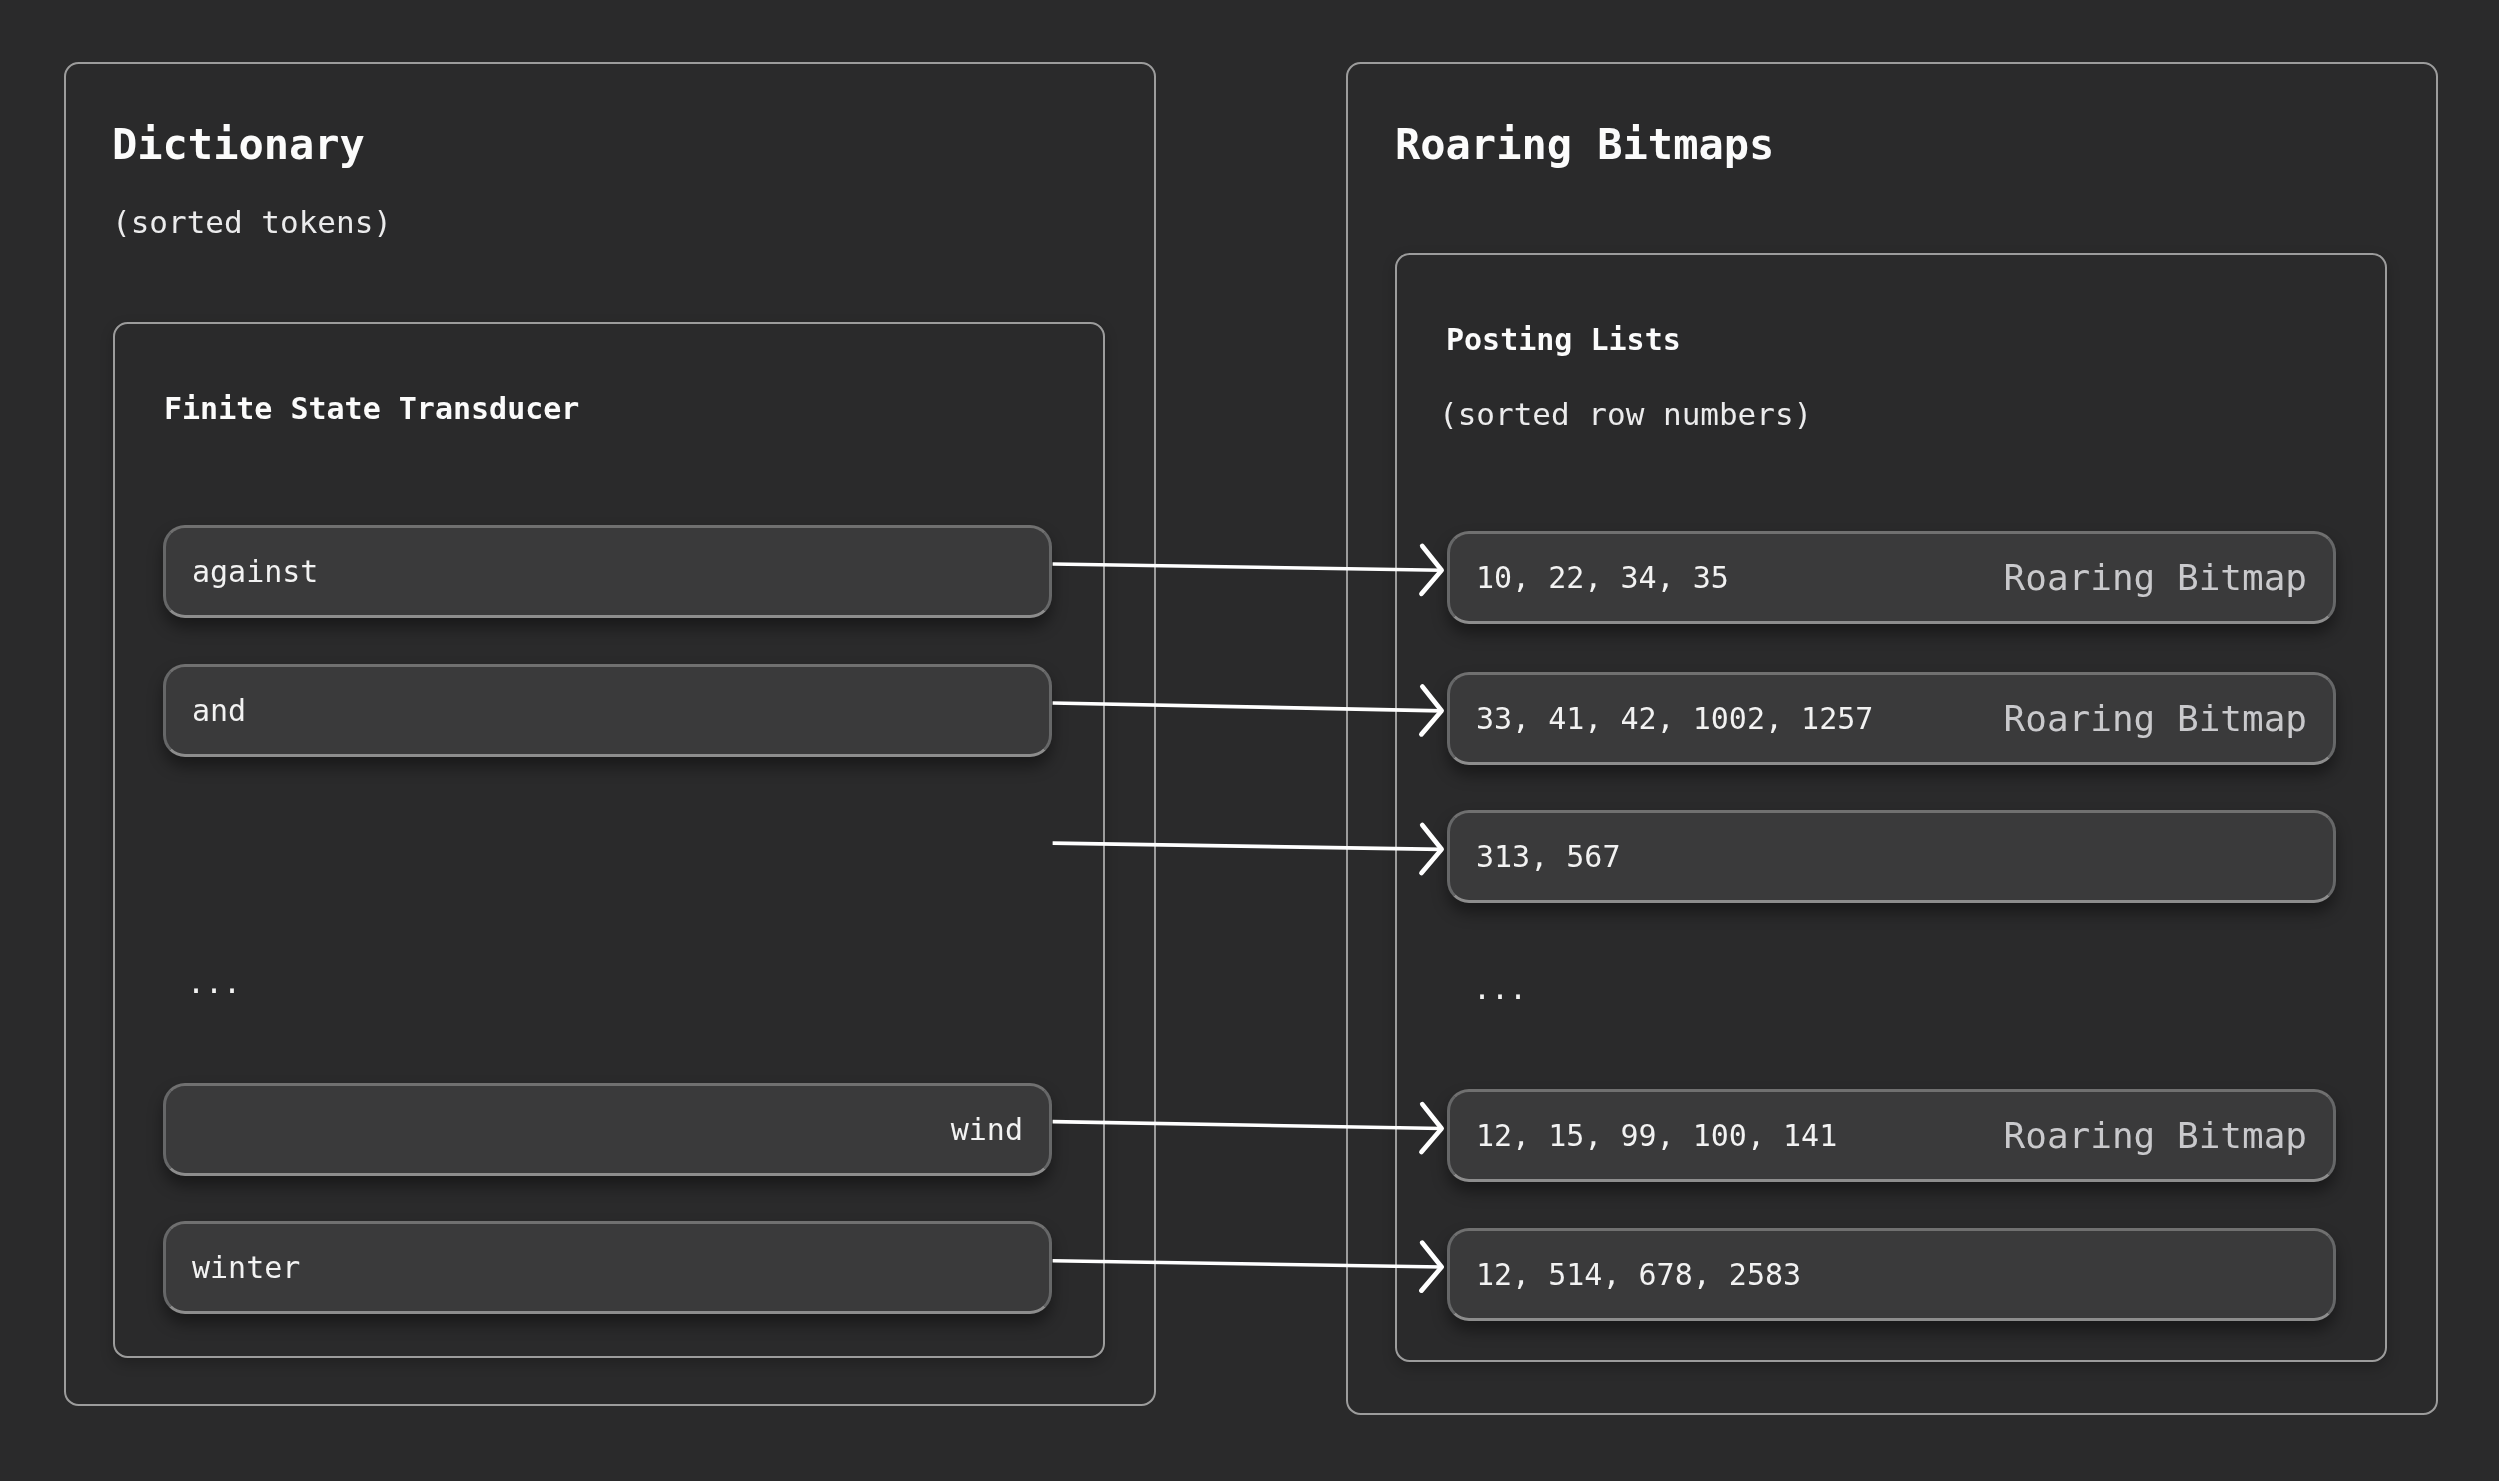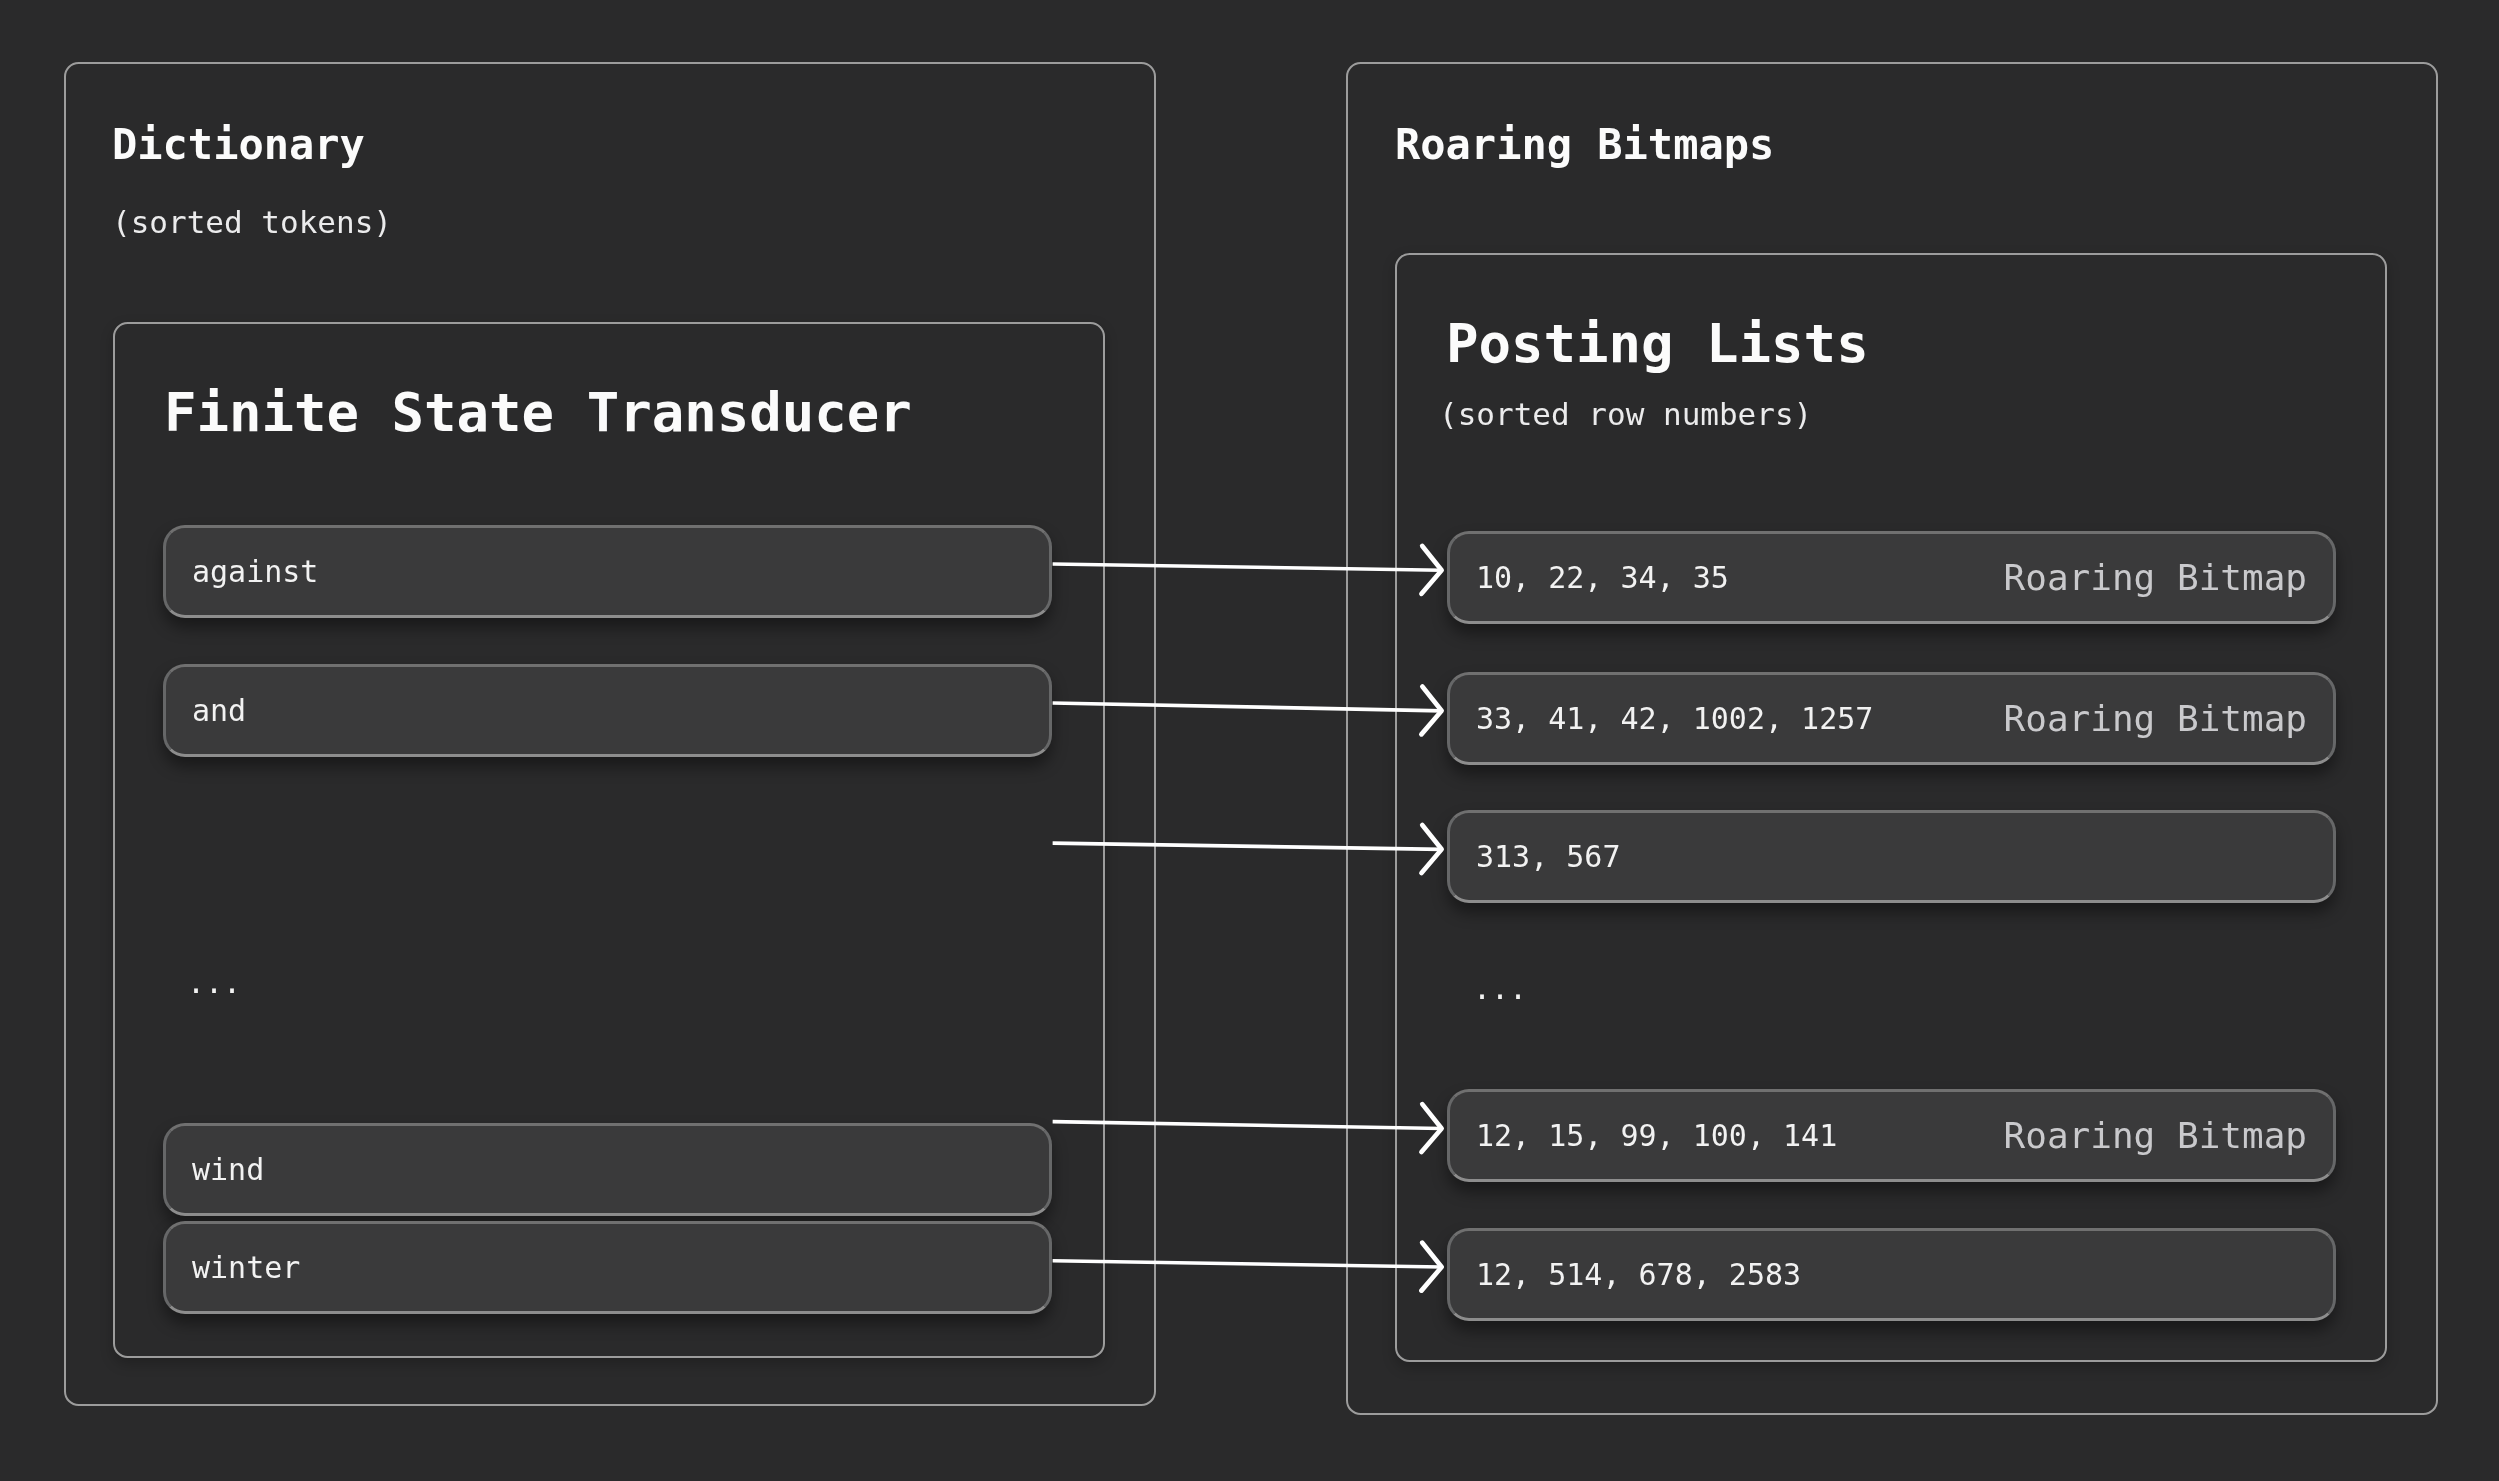--- a/index.html
+++ b/index.html
@@ -28,22 +28,22 @@
   .outer-left  { left: 64px;  top: 62px; width: 1092px; height: 1344px; }
   .outer-right { left: 1346px; top: 62px; width: 1092px; height: 1353px; }
 
   .h1 {
     position: absolute;
     font-size: 42px; font-weight: bold; line-height: 1;
     color: #fbfbfb; white-space: nowrap;
   }
   .h2 {
     position: absolute;
-    font-size: 54px; font-weight: bold; line-height: 1;
-    color: #fbfbfb; white-space: nowrap;
+    font-size: 30px; font-weight: bold; line-height: 1;
+    color: #fbfbfb; white-space: nowrap; margin-top: 8px;
   }
   .subtitle {
     position: absolute;
     font-size: 31px; line-height: 1;
     color: #ebebec; white-space: nowrap;
   }
 
   .inner-fst     { left: 47px; top: 258px; width: 992px; height: 1036px; }
   .inner-posting { left: 47px; top: 189px; width: 992px; height: 1109px; }
 
@@ -102,21 +102,21 @@
 
       <div class="box" style="left:48px; top:193px;">
         <span>against</span>
       </div>
       <div class="box" style="left:48px; top:332px;align-items:center;">
         <span>and</span>
       </div>
 
       <div class="ellipsis" style="left:72px; top:612px;">...</div>
 
-      <div class="box" style="left:48px; top:791px;">
+      <div class="box" style="left:48px; top:751px;justify-content:flex-end;">
         <span>wind</span>
       </div>
       <div class="box" style="left:48px; top:889px;">
         <span>winter</span>
       </div>
     </section>
   </section>
 
   <section class="panel outer-right">
     <div class="h1" style="left:47px; top:60px;">Roaring Bitmaps</div>

